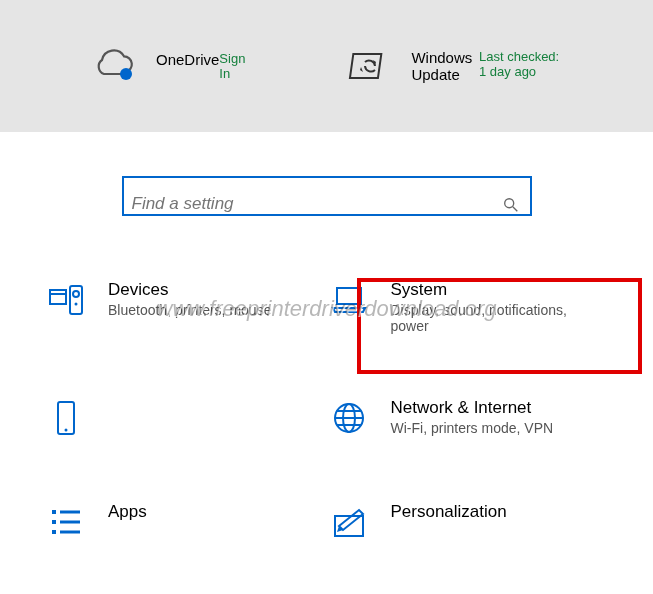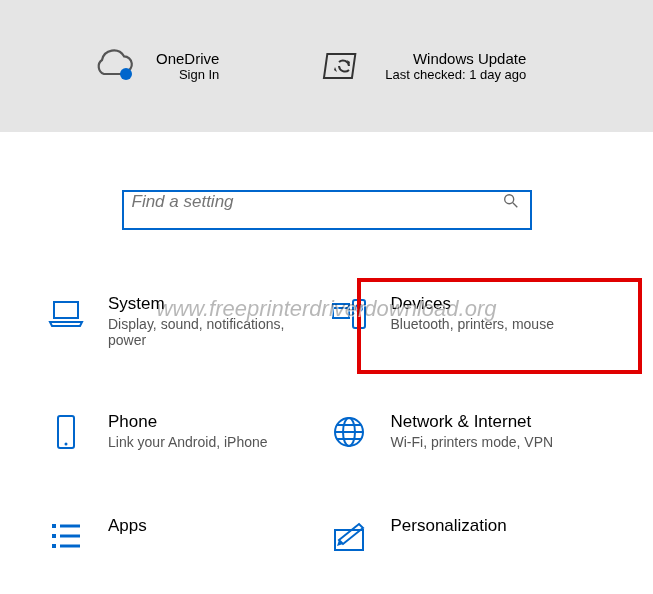--- a/index.html
+++ b/index.html
@@ -18,31 +18,31 @@
     align-items: center;
     padding: 0 90px;
     gap: 100px;
   }
   .top-item {
     display: flex;
     align-items: center;
     gap: 18px;
   }
   .top-item .icon { width: 48px; height: 48px; flex-shrink: 0; }
-  .top-item .texts { display: flex; flex-direction: column; text-align: right; }
+  .top-item .texts { display: flex; flex-direction: row; }
   .top-item .title { font-size: 15px; color: #000; }
-  .top-item .sub { font-size: 13px; color: #000000; max-width: 160px; }
+  .top-item .sub { font-size: 13px; color: #15803d; max-width: 160px; }
 
   .search-wrap {
-    margin: 58px auto 0;
+    margin: 44px auto 0;
     width: 410px;
     height: 40px;
     border: 2px solid #0066cc;
     display: flex;
-    align-items: flex-start;
+    align-items: flex-end;
     padding: 0 10px 0 8px;
   }
   .search-wrap input {
     flex: 1;
     border: none;
     outline: none;
     font-size: 17px;
     font-style: italic;
     color: #666;
     background: transparent;
@@ -125,60 +125,56 @@
   <span class="search-icon">
     <svg viewBox="0 0 20 20">
         <circle cx="8" cy="8" r="5" fill="none" stroke="#666" stroke-width="1.5"></circle>
         <line x1="12" y1="12" x2="17" y2="17" stroke="#666" stroke-width="1.5"></line>
       </svg>
   </span>
 </div>
 
 <div class="grid">
 
-  <div class="tile">
-    <span class="icon">
-      <svg viewBox="0 0 40 40">
-          <rect x="8" y="8" width="24" height="16" fill="none" stroke="#0066cc" stroke-width="2"></rect>
-          <path d="M4 28h32l-2 4H6z" fill="none" stroke="#0066cc" stroke-width="2"></path>
-        </svg>
-    </span>
-    <div class="texts">
-      <span class="title">System</span>
-      <span class="sub">Display, sound, notifications, power</span>
-    </div>
-  </div>
-
   <div class="tile" id="devices-tile">
     <span class="icon">
       <svg viewBox="0 0 40 40">
         <rect x="4" y="10" width="16" height="14" fill="none" stroke="#0066cc" stroke-width="2"></rect>
         <line x1="4" y1="14" x2="20" y2="14" stroke="#0066cc" stroke-width="2"></line>
         <rect x="24" y="6" width="12" height="28" rx="2" fill="none" stroke="#0066cc" stroke-width="2"></rect>
         <circle cx="30" cy="14" r="3" fill="none" stroke="#0066cc" stroke-width="2"></circle>
         <circle cx="30" cy="24" r="1.5" fill="#0066cc"></circle>
       </svg>
     </span>
     <div class="texts">
       <span class="title">Devices</span>
       <span class="sub">Bluetooth, printers, mouse</span>
     </div>
   </div>
 
   <div class="tile">
     <span class="icon">
       <svg viewBox="0 0 40 40">
+          <rect x="8" y="8" width="24" height="16" fill="none" stroke="#0066cc" stroke-width="2"></rect>
+          <path d="M4 28h32l-2 4H6z" fill="none" stroke="#0066cc" stroke-width="2"></path>
+        </svg>
+    </span>
+    <div class="texts">
+      <span class="title">System</span>
+      <span class="sub">Display, sound, notifications, power</span>
+    </div>
+  </div>
+
+  <div class="tile">
+    <span class="icon">
+      <svg viewBox="0 0 40 40">
           <rect x="12" y="4" width="16" height="32" rx="2" fill="none" stroke="#0066cc" stroke-width="2"></rect>
           <circle cx="20" cy="32" r="1.5" fill="#0066cc"></circle>
         </svg>
     </span>
-    <div class="texts">
-      <span class="title">Phone</span>
-      <span class="sub">Link your Android, iPhone</span>
-    </div>
   </div>
 
   <div class="tile">
     <span class="icon">
       <svg viewBox="0 0 40 40">
         <circle cx="20" cy="20" r="14" fill="none" stroke="#0066cc" stroke-width="2"></circle>
         <ellipse cx="20" cy="20" rx="6" ry="14" fill="none" stroke="#0066cc" stroke-width="2"></ellipse>
         <line x1="6" y1="20" x2="34" y2="20" stroke="#0066cc" stroke-width="2"></line>
         <path d="M8 13h24M8 27h24" stroke="#0066cc" stroke-width="2"></path>
       </svg>

